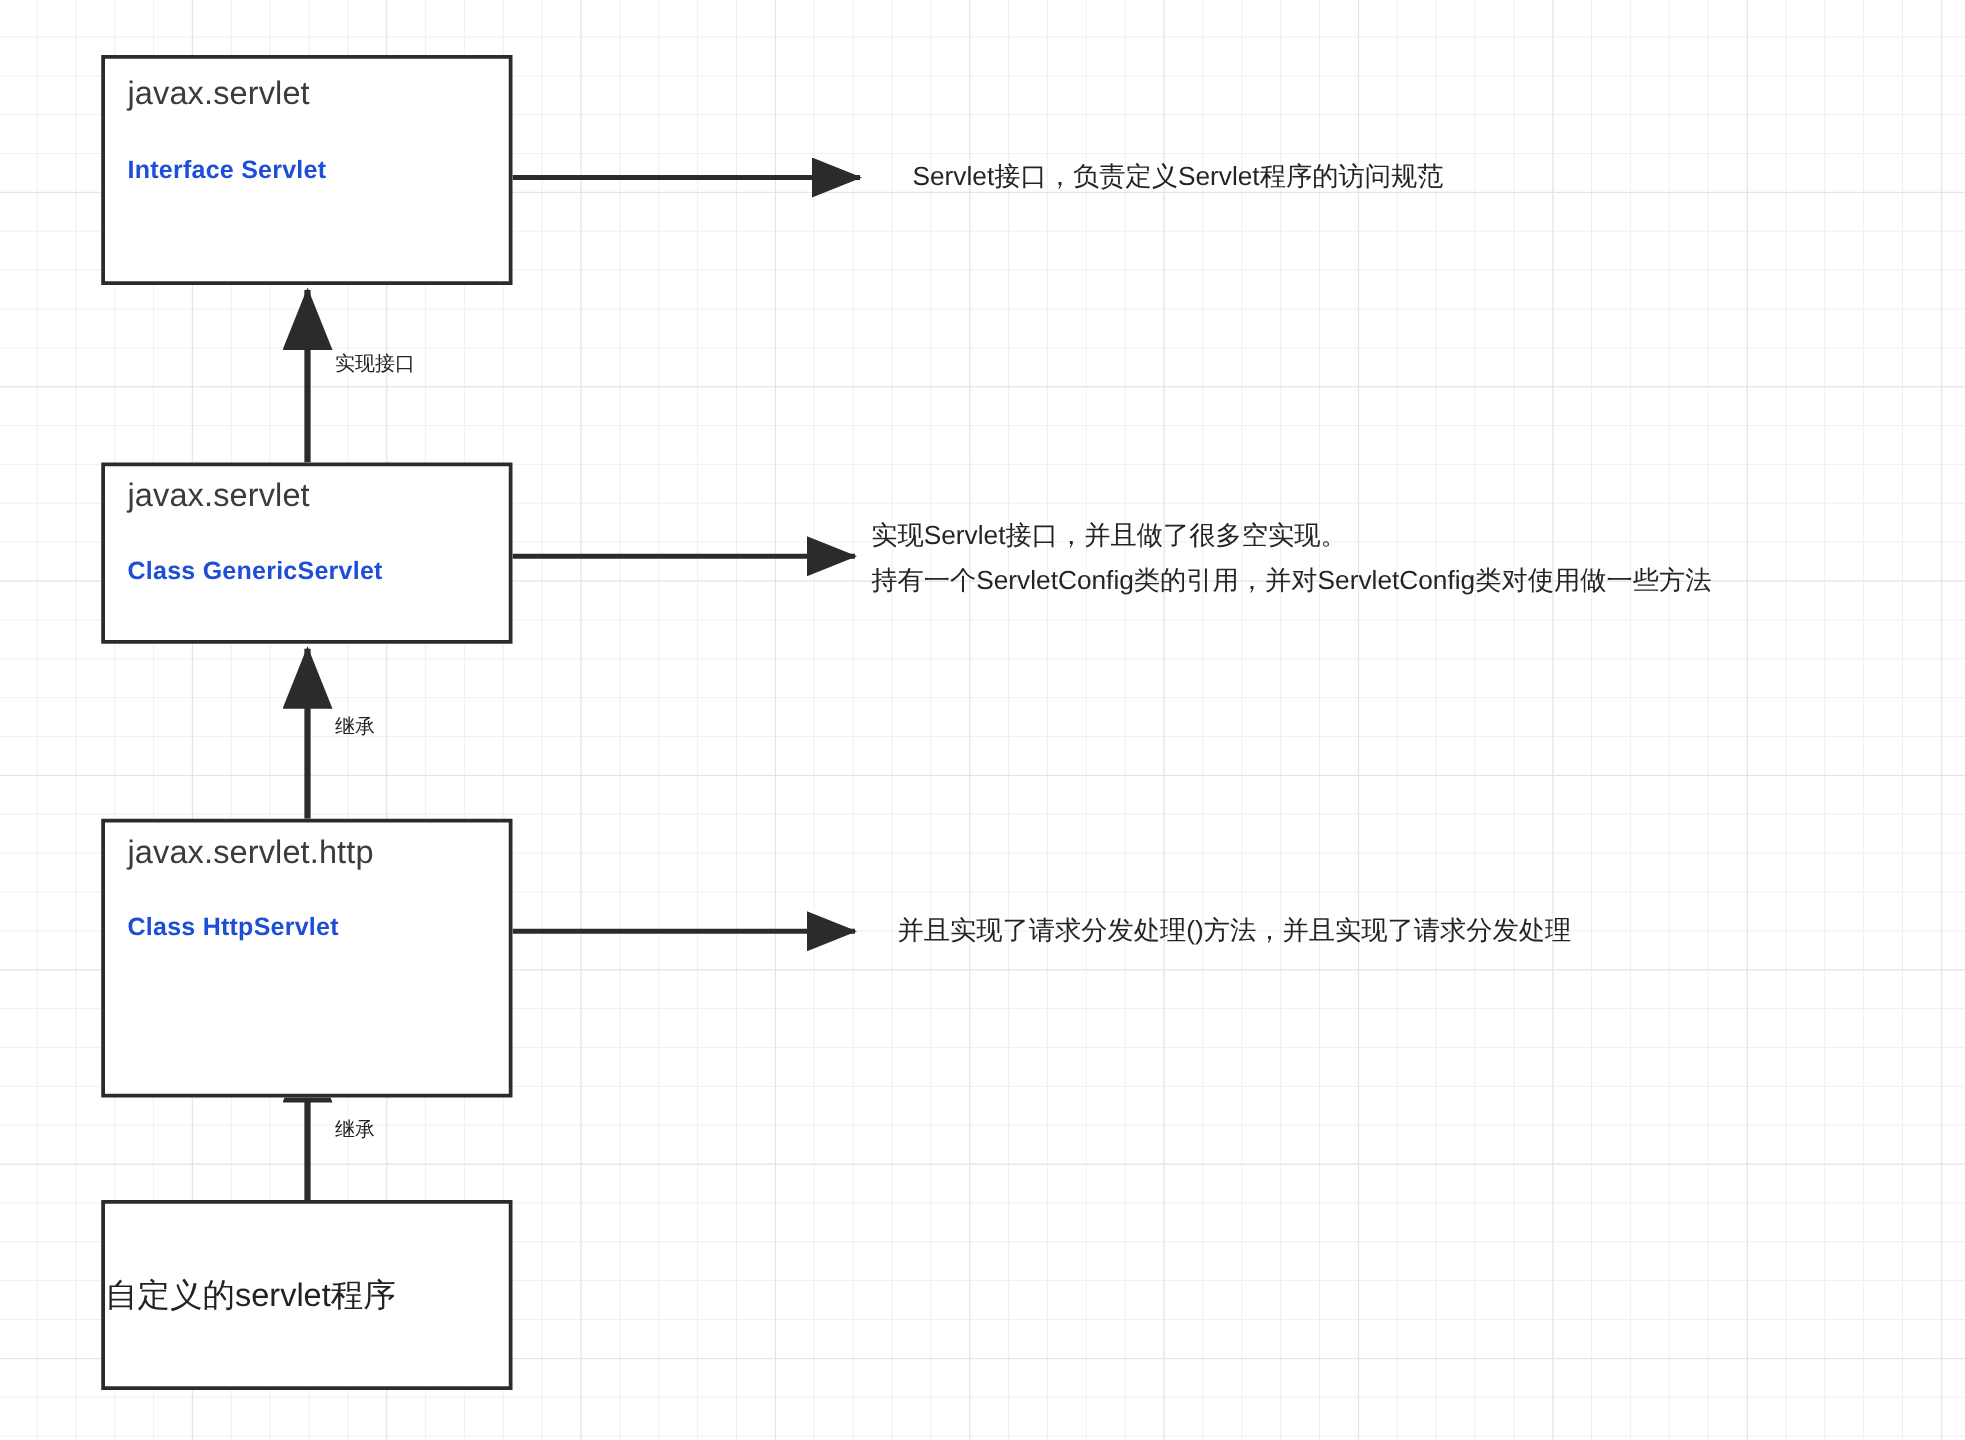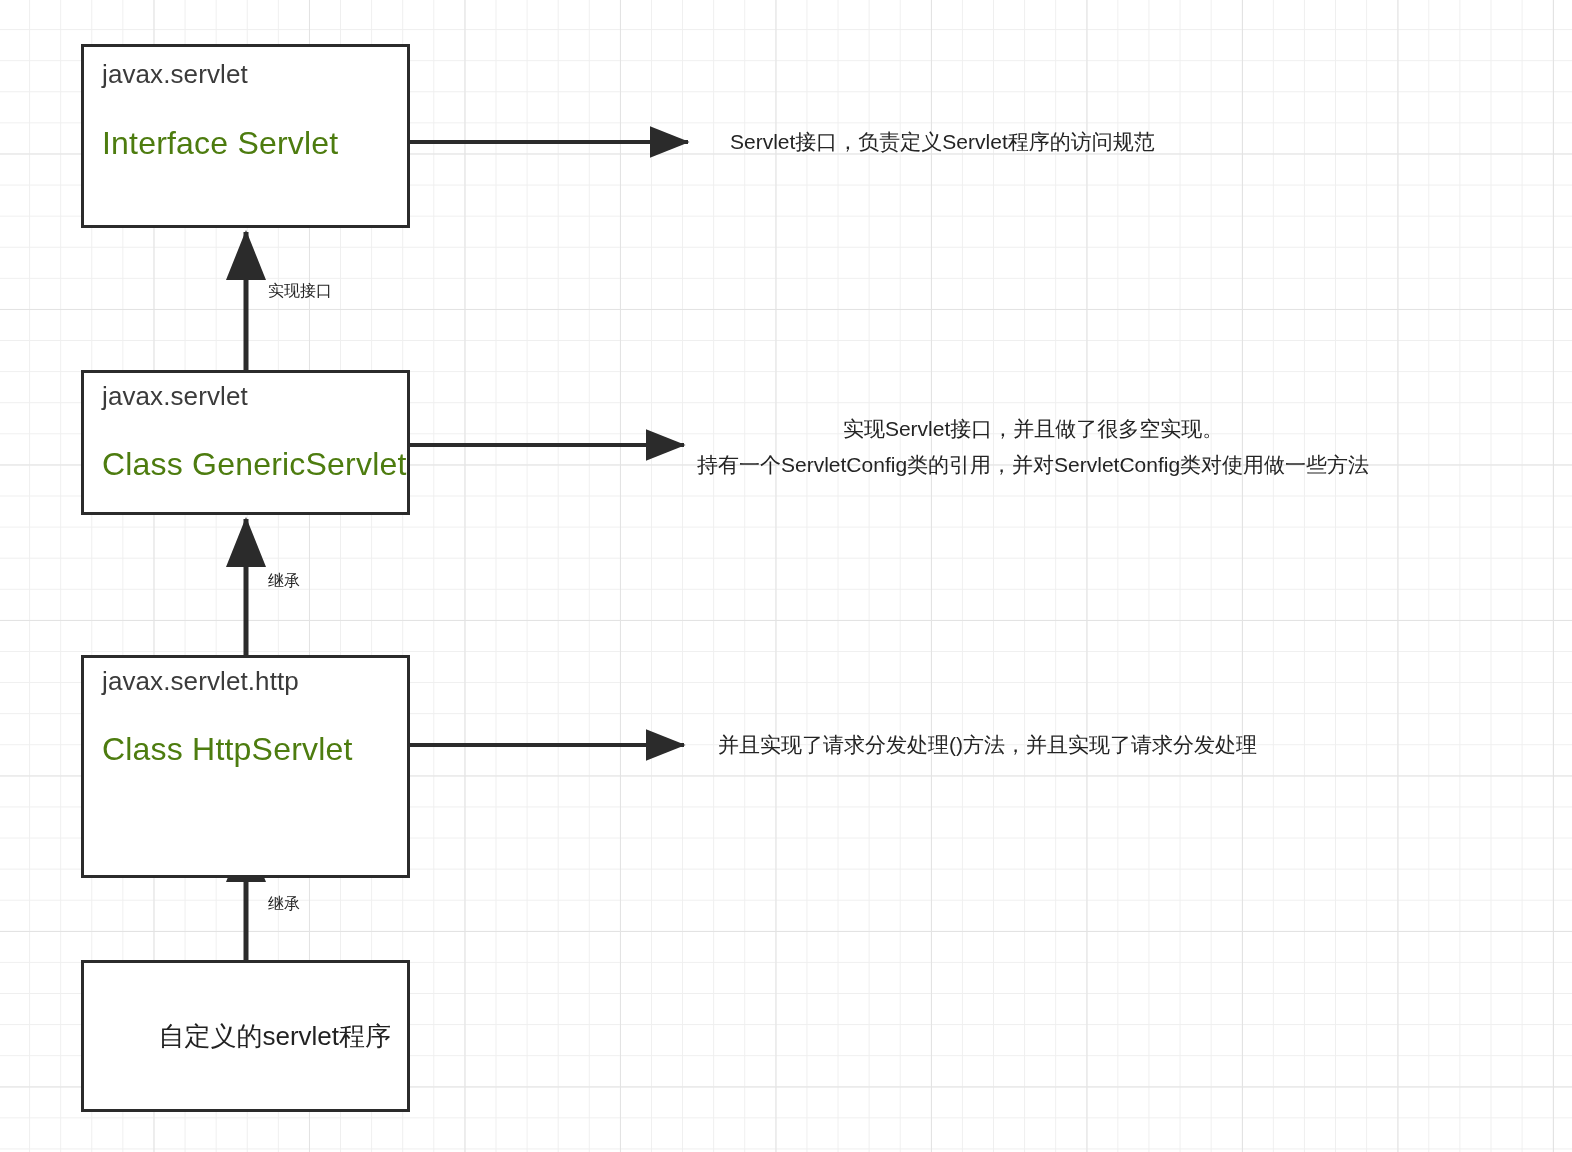--- a/index.html
+++ b/index.html
@@ -49,46 +49,45 @@
     font-size: 26px;
     color: #3b3b3b;
     font-weight: 400;
     letter-spacing: 0.1px;
     white-space: nowrap;
   }
   .node-title {
     position: absolute;
     left: 18px;
     top: 78px;
-    font-size: 32px;
-    color: #4d7c0f;
-    font-weight: 400;
+    font-size: 20px;
+    color: #1d4ed8;
+    font-weight: 700;
     letter-spacing: 0.2px;
     white-space: nowrap;
   }
   .node-center-label {
     position: absolute;
     left: 0;
     right: 16px;
     top: 50%;
     transform: translateY(-50%);
-    text-align: right;
+    text-align: left;
     font-size: 26px;
     color: #222222;
     white-space: nowrap;
   }
   .annot {
     position: absolute;
     font-size: 21px;
     line-height: 36px;
     color: #242424;
     white-space: nowrap;
   }
   .annot-2 {
-    text-align: center;
   }
   .edge-label {
     position: absolute;
     font-size: 16px;
     color: #242424;
     white-space: nowrap;
   }
 </style>
 </head>
 <body>

